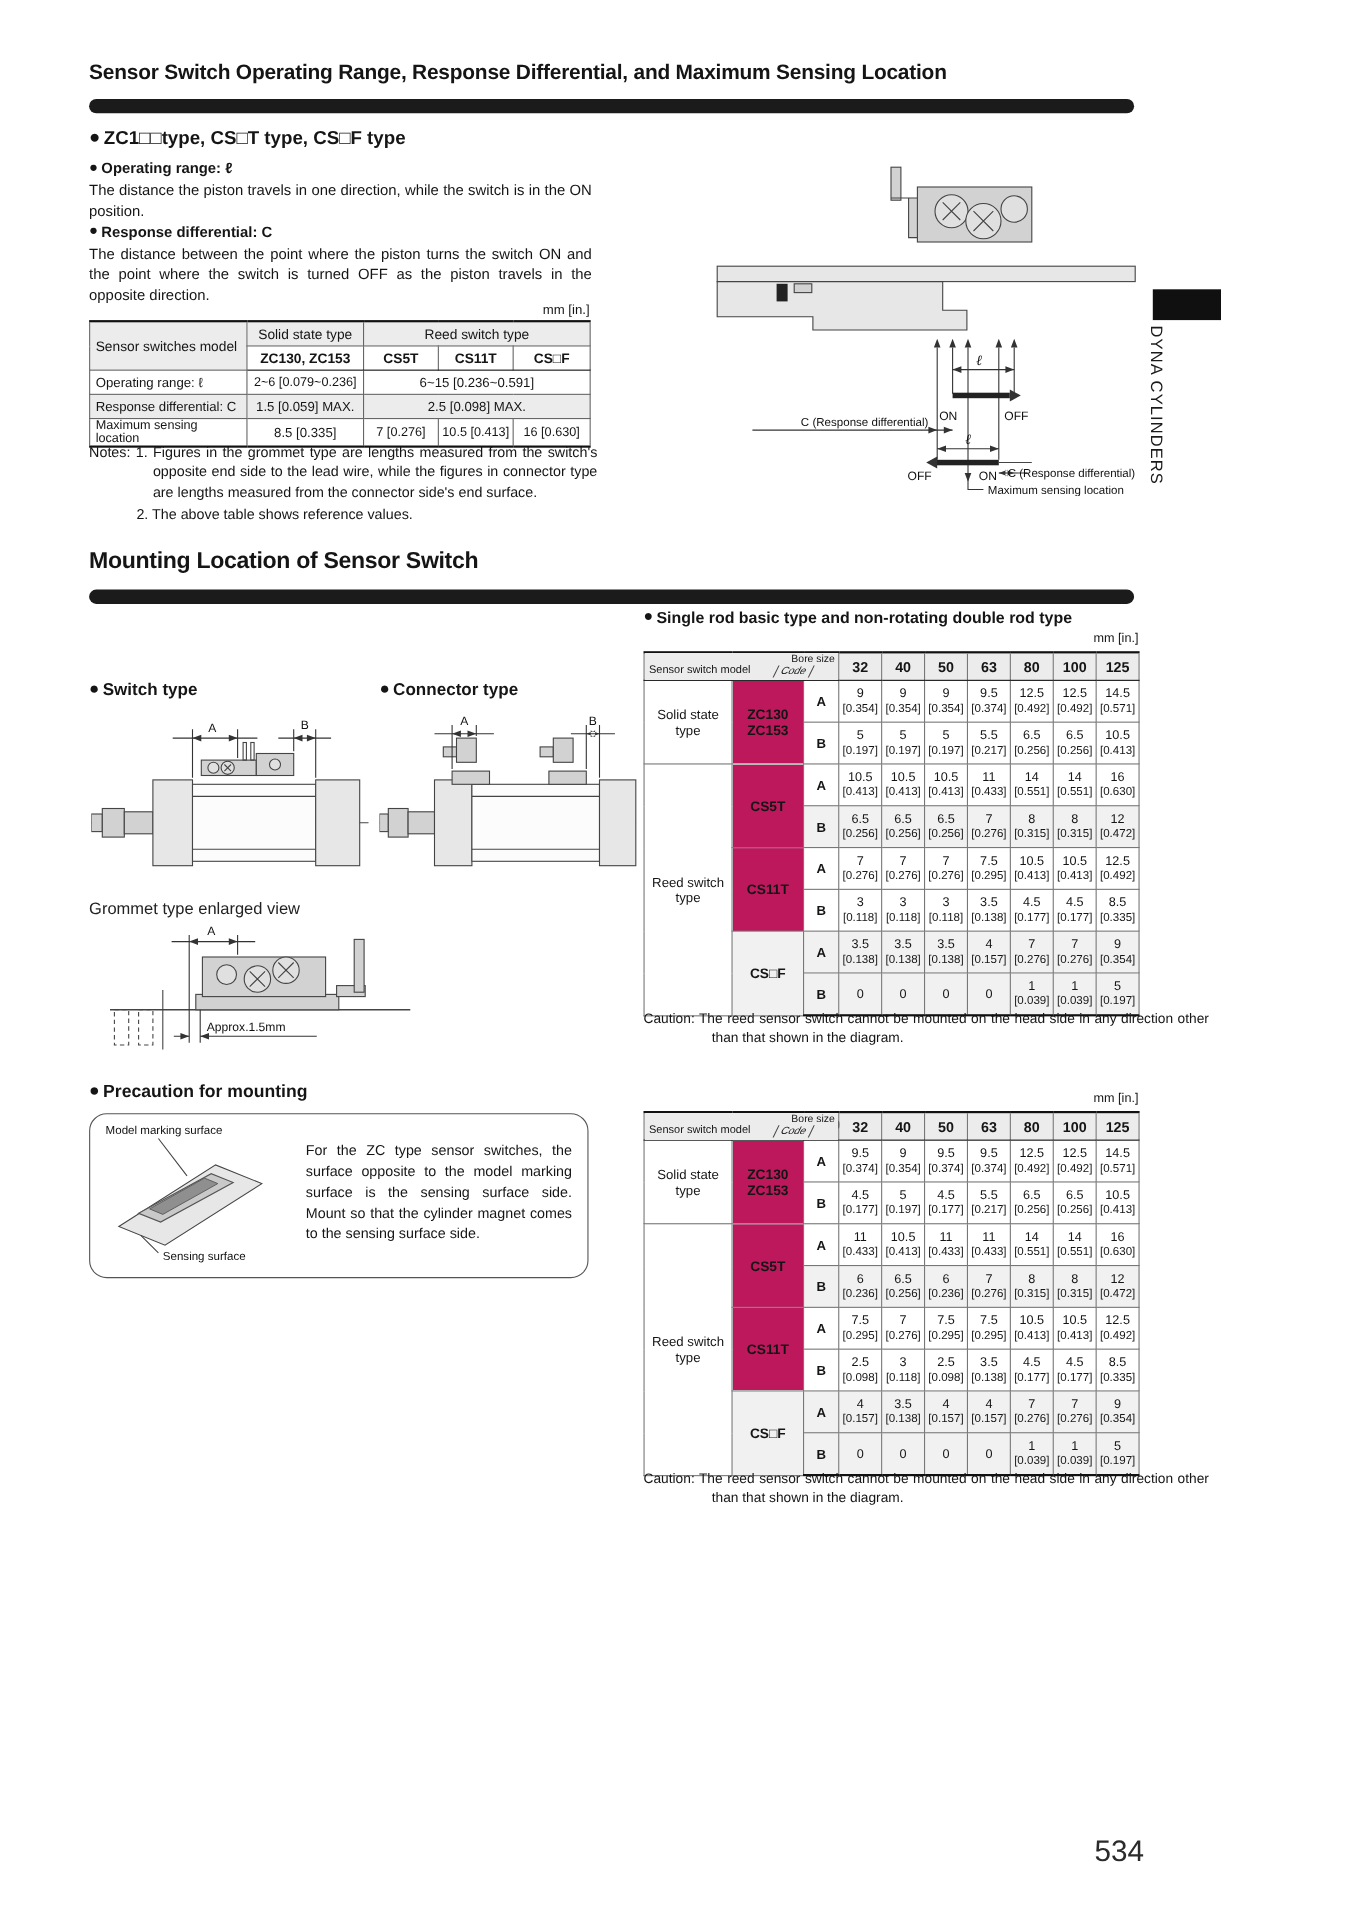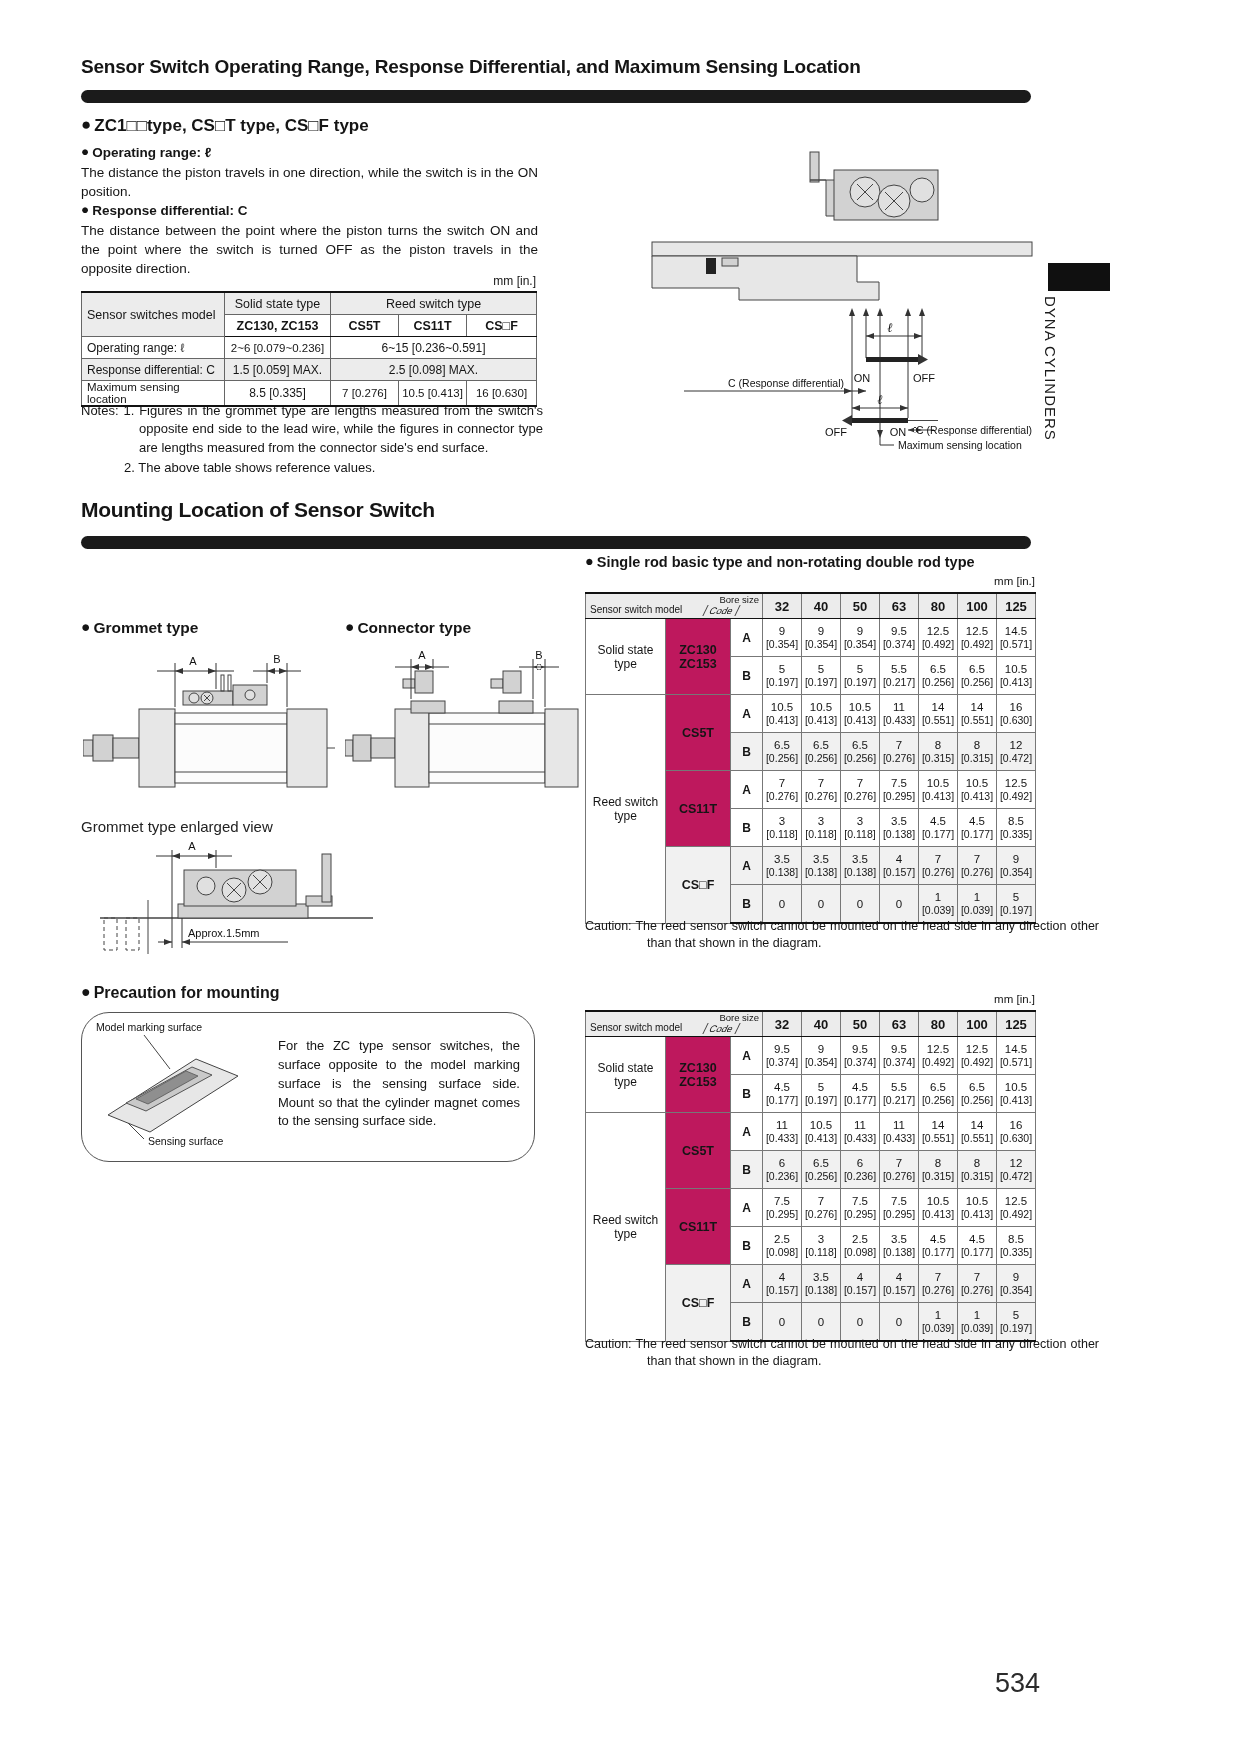--- a/index.html
+++ b/index.html
@@ -53,21 +53,21 @@
   .corner{position:relative;background-color:#ececec;
     background-image:linear-gradient(to bottom right,transparent calc(50% - 0.7px),#444 calc(50% - 0.7px),#444 calc(50% + 0.7px),transparent calc(50% + 0.7px));}
   .c-top{position:absolute;top:0px;right:3px;font-size:9.5px;font-weight:normal;}
   .c-mid{position:absolute;top:11px;right:24px;font-size:9.5px;font-weight:normal;}
   .c-mid-in{display:inline-block;border-left:1px solid #444;border-right:1px solid #444;
             padding:0 4px;transform:skewX(-26deg);}
   .c-bot{position:absolute;left:4px;bottom:3px;font-size:10px;font-weight:normal;}
   .rt-head{font-size:14.5px;font-weight:bold;}
   .caution{width:452px;font-size:12.5px;line-height:1.35;padding-left:62px;text-indent:-62px;text-align:justify;}
   
-  .pre-box{left:81px;top:1012px;width:452px;height:148px;border:1.3px solid #555;border-radius:28px;}
+  .pre-box{left:81px;top:1012px;width:452px;height:148px;border:1.3px solid #555;border-radius:16px;}
   .pre-text{position:absolute;left:196px;top:24px;width:242px;font-size:13px;line-height:1.45;text-align:justify;}
   .page-num{left:930px;top:1668px;width:110px;text-align:right;font-size:27px;color:#2b2b2b;}
   .enl-h{left:81px;top:818px;font-size:15px;color:#222;}
   .gtype-h{left:81px;top:619px;font-size:15.5px;font-weight:bold;}
   .ctype-h{left:345px;top:619px;font-size:15.5px;font-weight:bold;}
   .pre-h{left:81px;top:984px;font-size:16px;font-weight:bold;}
   
   svg .g1{fill:#e7e7e7;stroke:#444;stroke-width:1;}
   svg .g2{fill:#d2d2d2;stroke:#444;stroke-width:1;}
   svg .g3{fill:#e0e0e0;stroke:#444;stroke-width:1;}
@@ -203,21 +203,21 @@
 
     <path class="ah" d="M258 292 l-3 -8 h6 z"></path>
     <path d="M258 292 v7 h14" class="dim"></path>
     <text class="sm" x="276" y="303">Maximum sensing location</text>
   </svg>
 
   <div class="abs sec-h">Mounting Location of Sensor Switch</div>
   <div class="abs black-bar bar2"></div>
 
   <div class="abs gtype-h">
-    <span class="bullet">●</span><span>Grommet type</span>
+    <span class="bullet">●</span><span>Switch type</span>
   </div>
   <div class="abs ctype-h">
     <span class="bullet">●</span><span>Connector type</span>
   </div>
 
   <svg class="abs" style="left:83px;top:645px;" width="255" height="175" viewBox="0 0 255 175">
     <line x1="0" y1="103" x2="252" y2="103" class="ln"></line>
     <rect x="0" y="95" width="10" height="16" class="g2"></rect>
     <rect x="10" y="90" width="20" height="26" class="g2"></rect>
     <rect x="30" y="93" width="26" height="20" class="g2"></rect>

